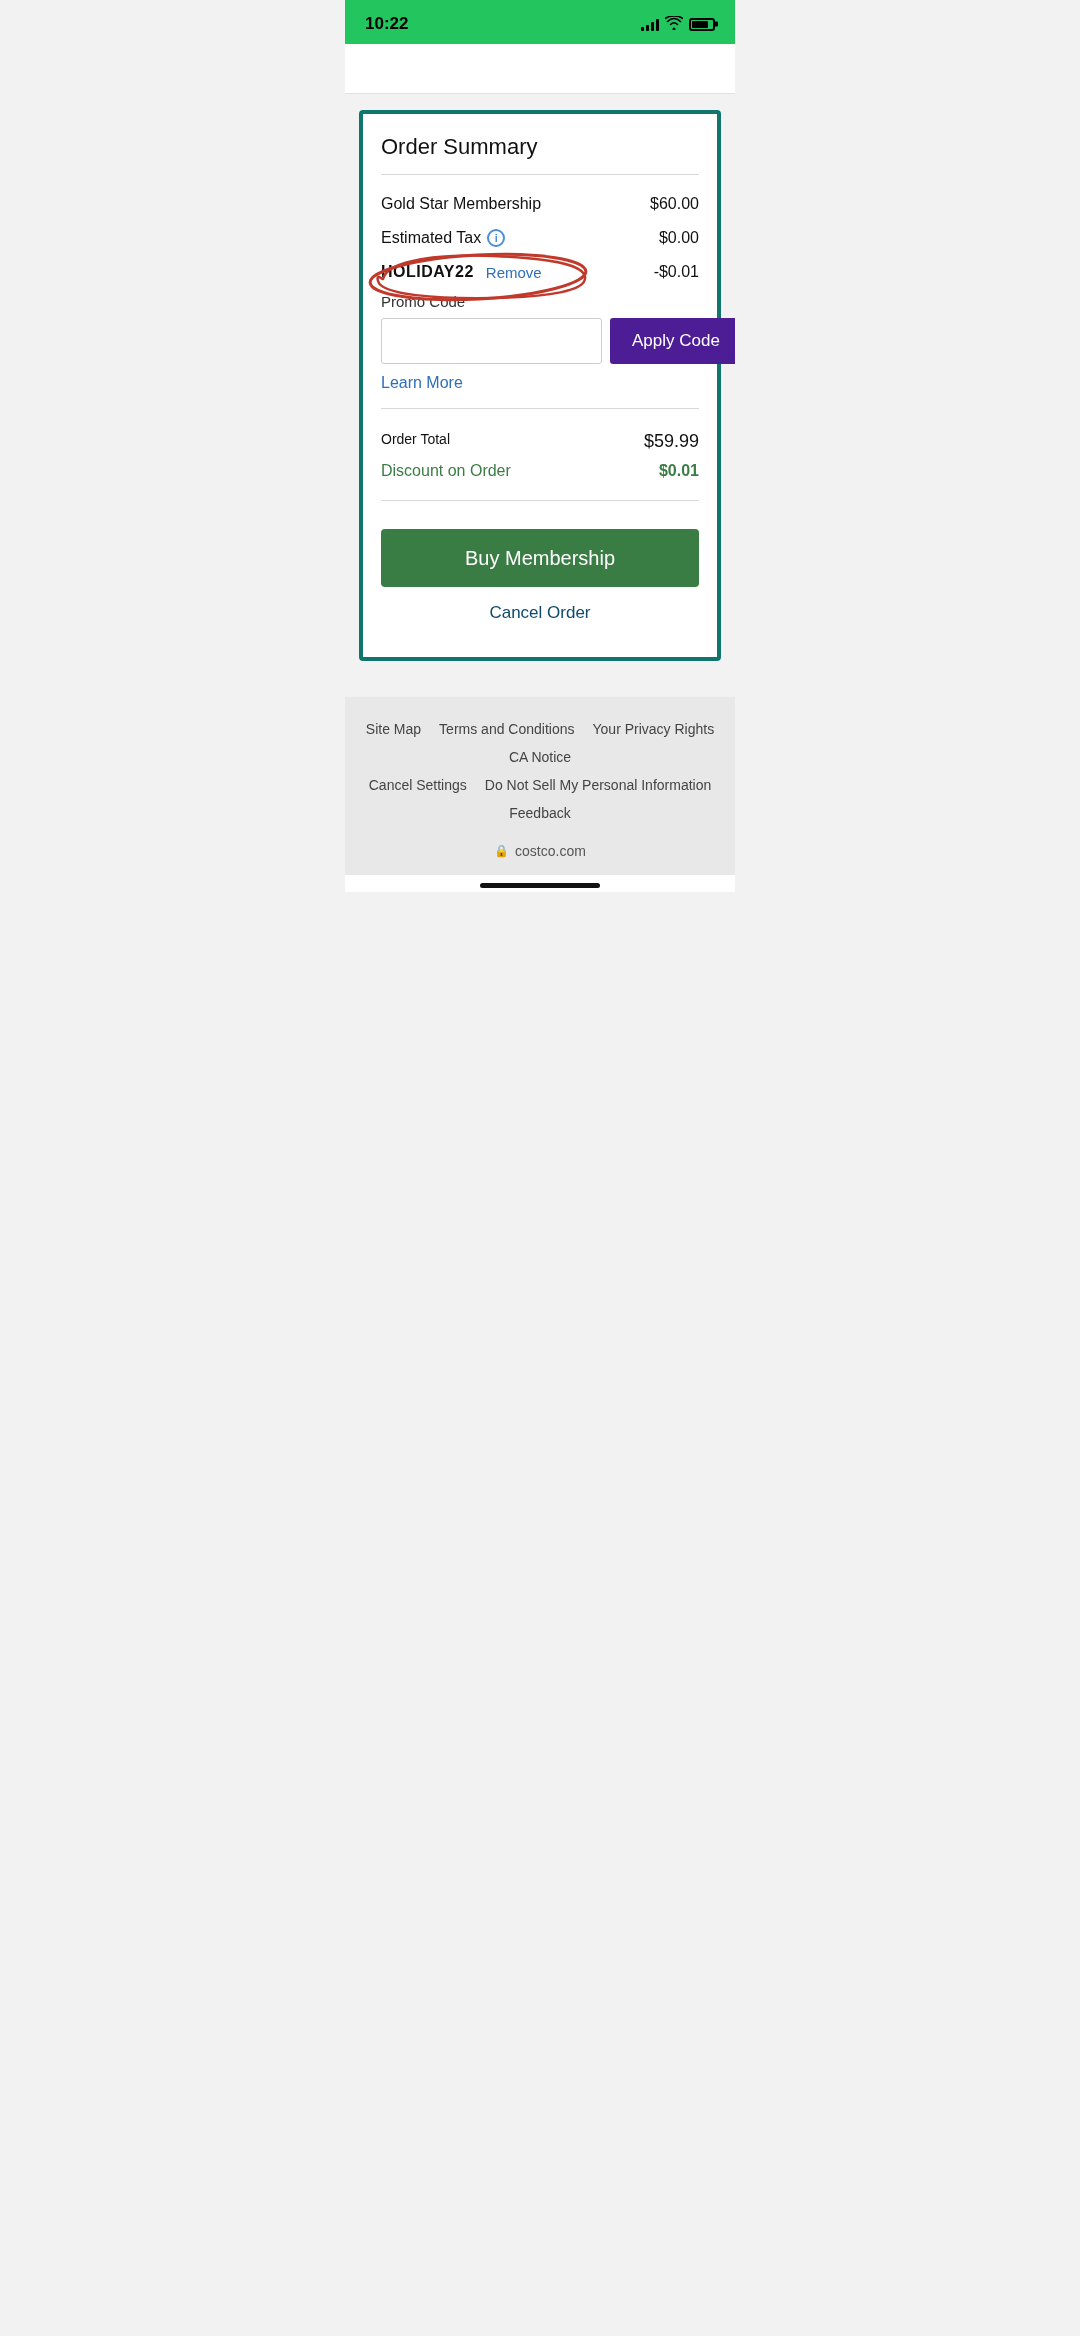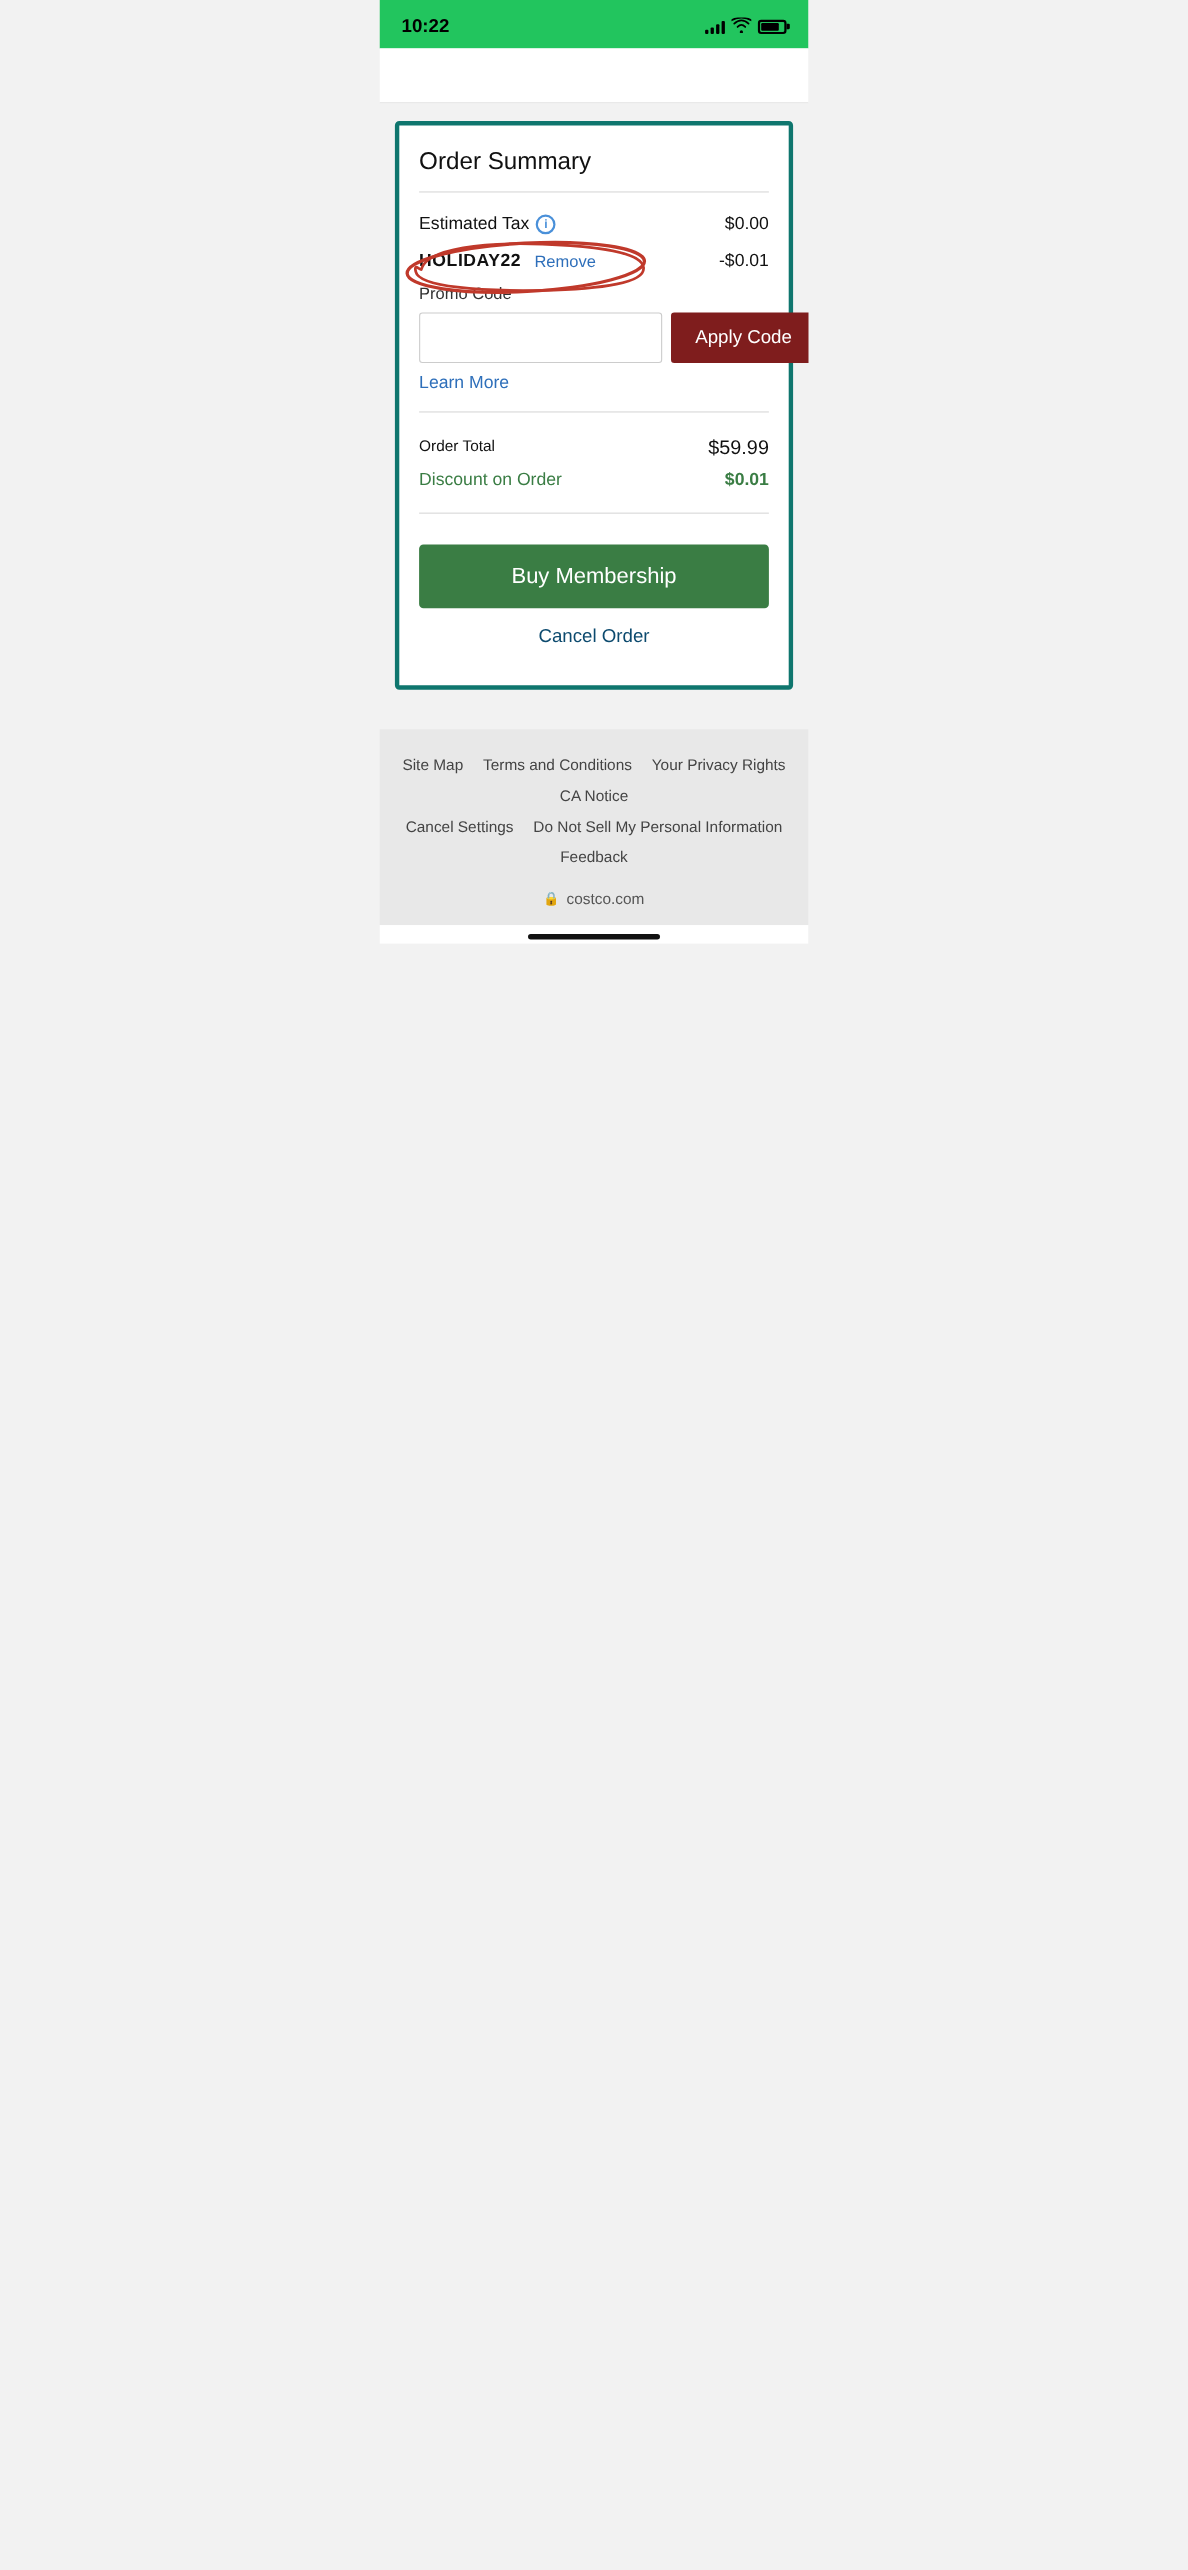--- a/index.html
+++ b/index.html
@@ -210,21 +210,21 @@
       height: 46px;
       border: 1.5px solid #ccc;
       border-radius: 3px;
       padding: 0 10px;
       font-size: 15px;
       outline: none;
       background: #fff;
     }
 
     .apply-btn {
-      background: #7f1d1d;
+      background: #4c1d95;
       color: #fff;
       border: none;
       border-radius: 3px;
       height: 46px;
       padding: 0 22px;
       font-size: 17px;
       cursor: pointer;
       white-space: nowrap;
     }
 
@@ -400,20 +400,24 @@
 
 <div class="main-content">
   <div class="order-card">
 
     
     <div class="order-title">Order Summary</div>
 
     <div class="divider"></div>
 
     
+    <div class="line-item">
+      <span class="line-item-label">Gold Star Membership</span>
+      <span class="line-item-value">$60.00</span>
+    </div>
 
     
     <div class="line-item">
       <span class="line-item-label">
         Estimated Tax
         <span class="info-circle">i</span>
       </span>
       <span class="line-item-value">$0.00</span>
     </div>
 

